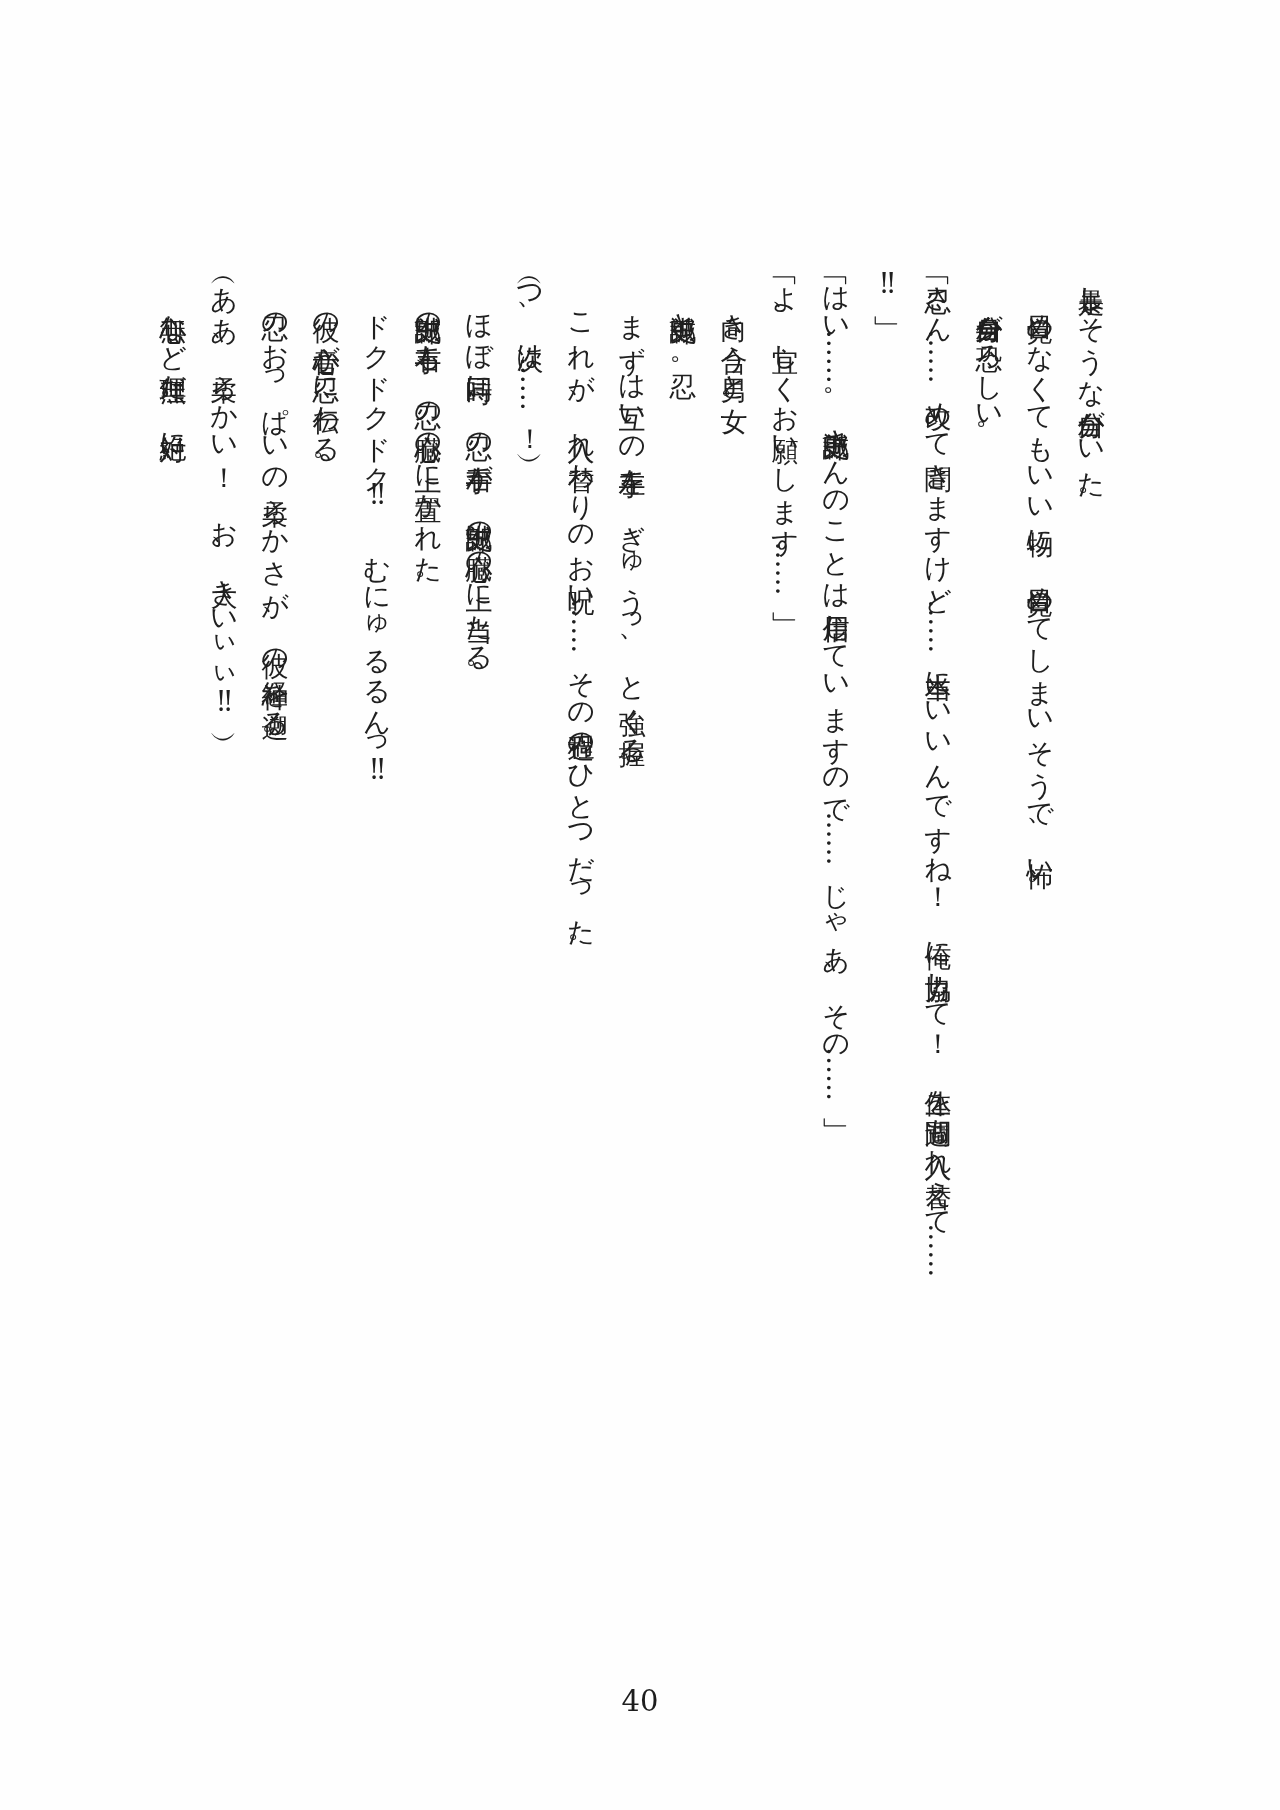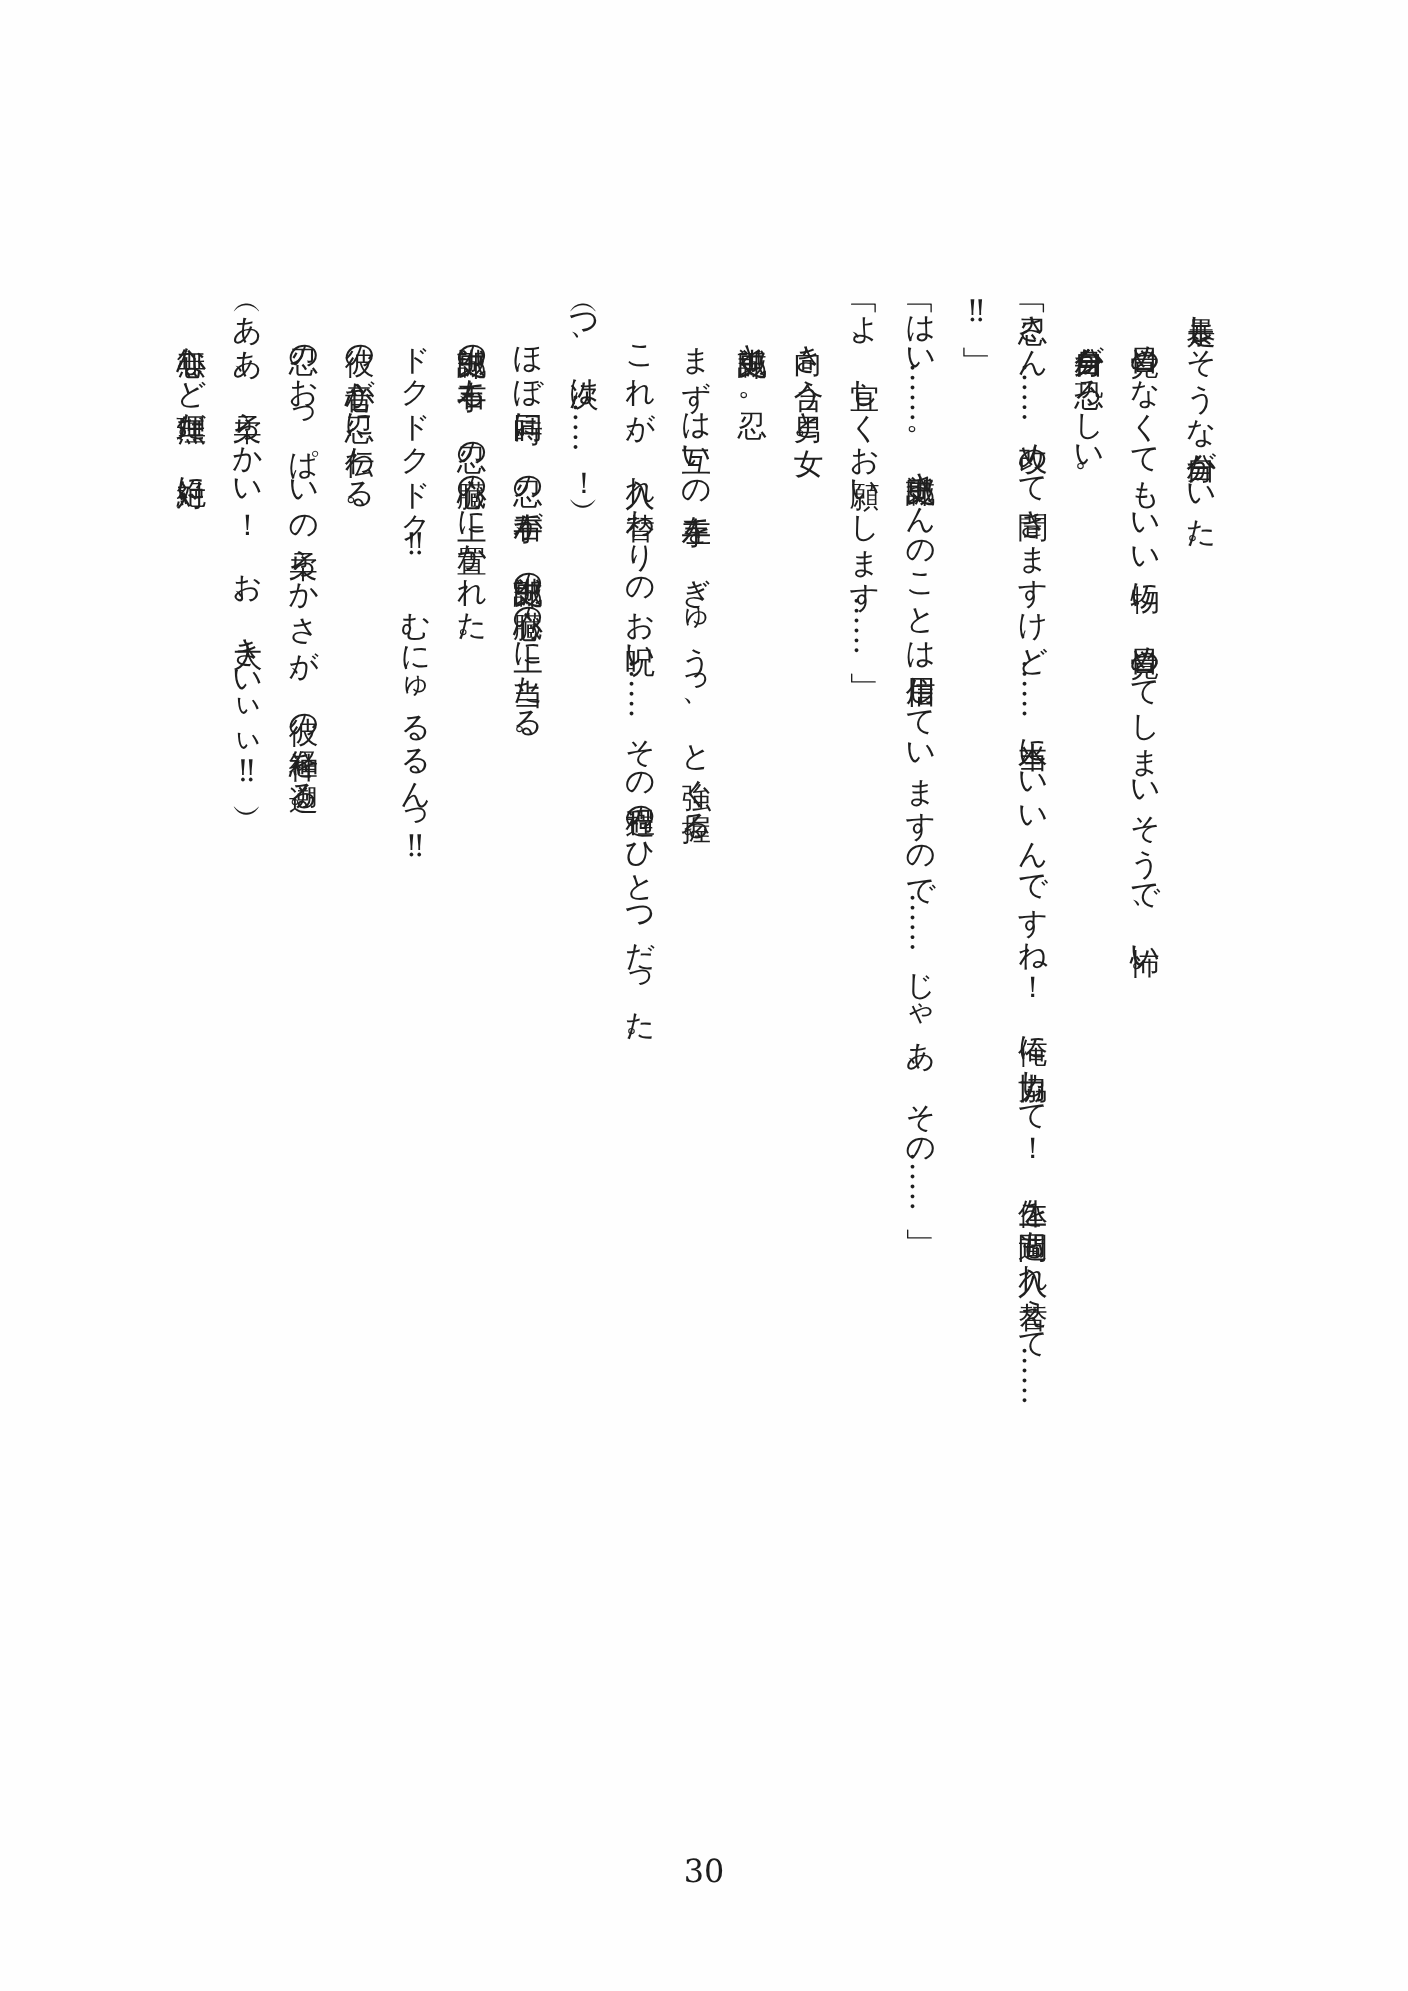--- a/index.html
+++ b/index.html
@@ -64,14 +64,14 @@
       <p class="indent">これが、入れ替わりのお呪い……その過程のひとつだった。</p>
       <p>（つ、次は……！）</p>
       <p class="indent">ほぼ同時に、忍の右手が、誠史郎の心臓の上に当たる。</p>
       <p class="indent">誠史郎の右手も、忍の心臓の上に置かれた。</p>
       <p class="indent">ドクドクドク‼　むにゅるるんっ‼</p>
       <p class="indent">彼の心音が忍に伝わる。</p>
       <p class="indent">忍のおっぱいの柔らかさが、彼の神経を遡る。</p>
       <p>（ああ、柔らかい！　お、大きいぃぃ‼）</p>
       <p class="indent">無心など無理だ。絶対に。</p>
     </div>
-  <div class="page-number">30</div>
+  <div class="page-number">40</div>
 </div>
 
 </body></html>

